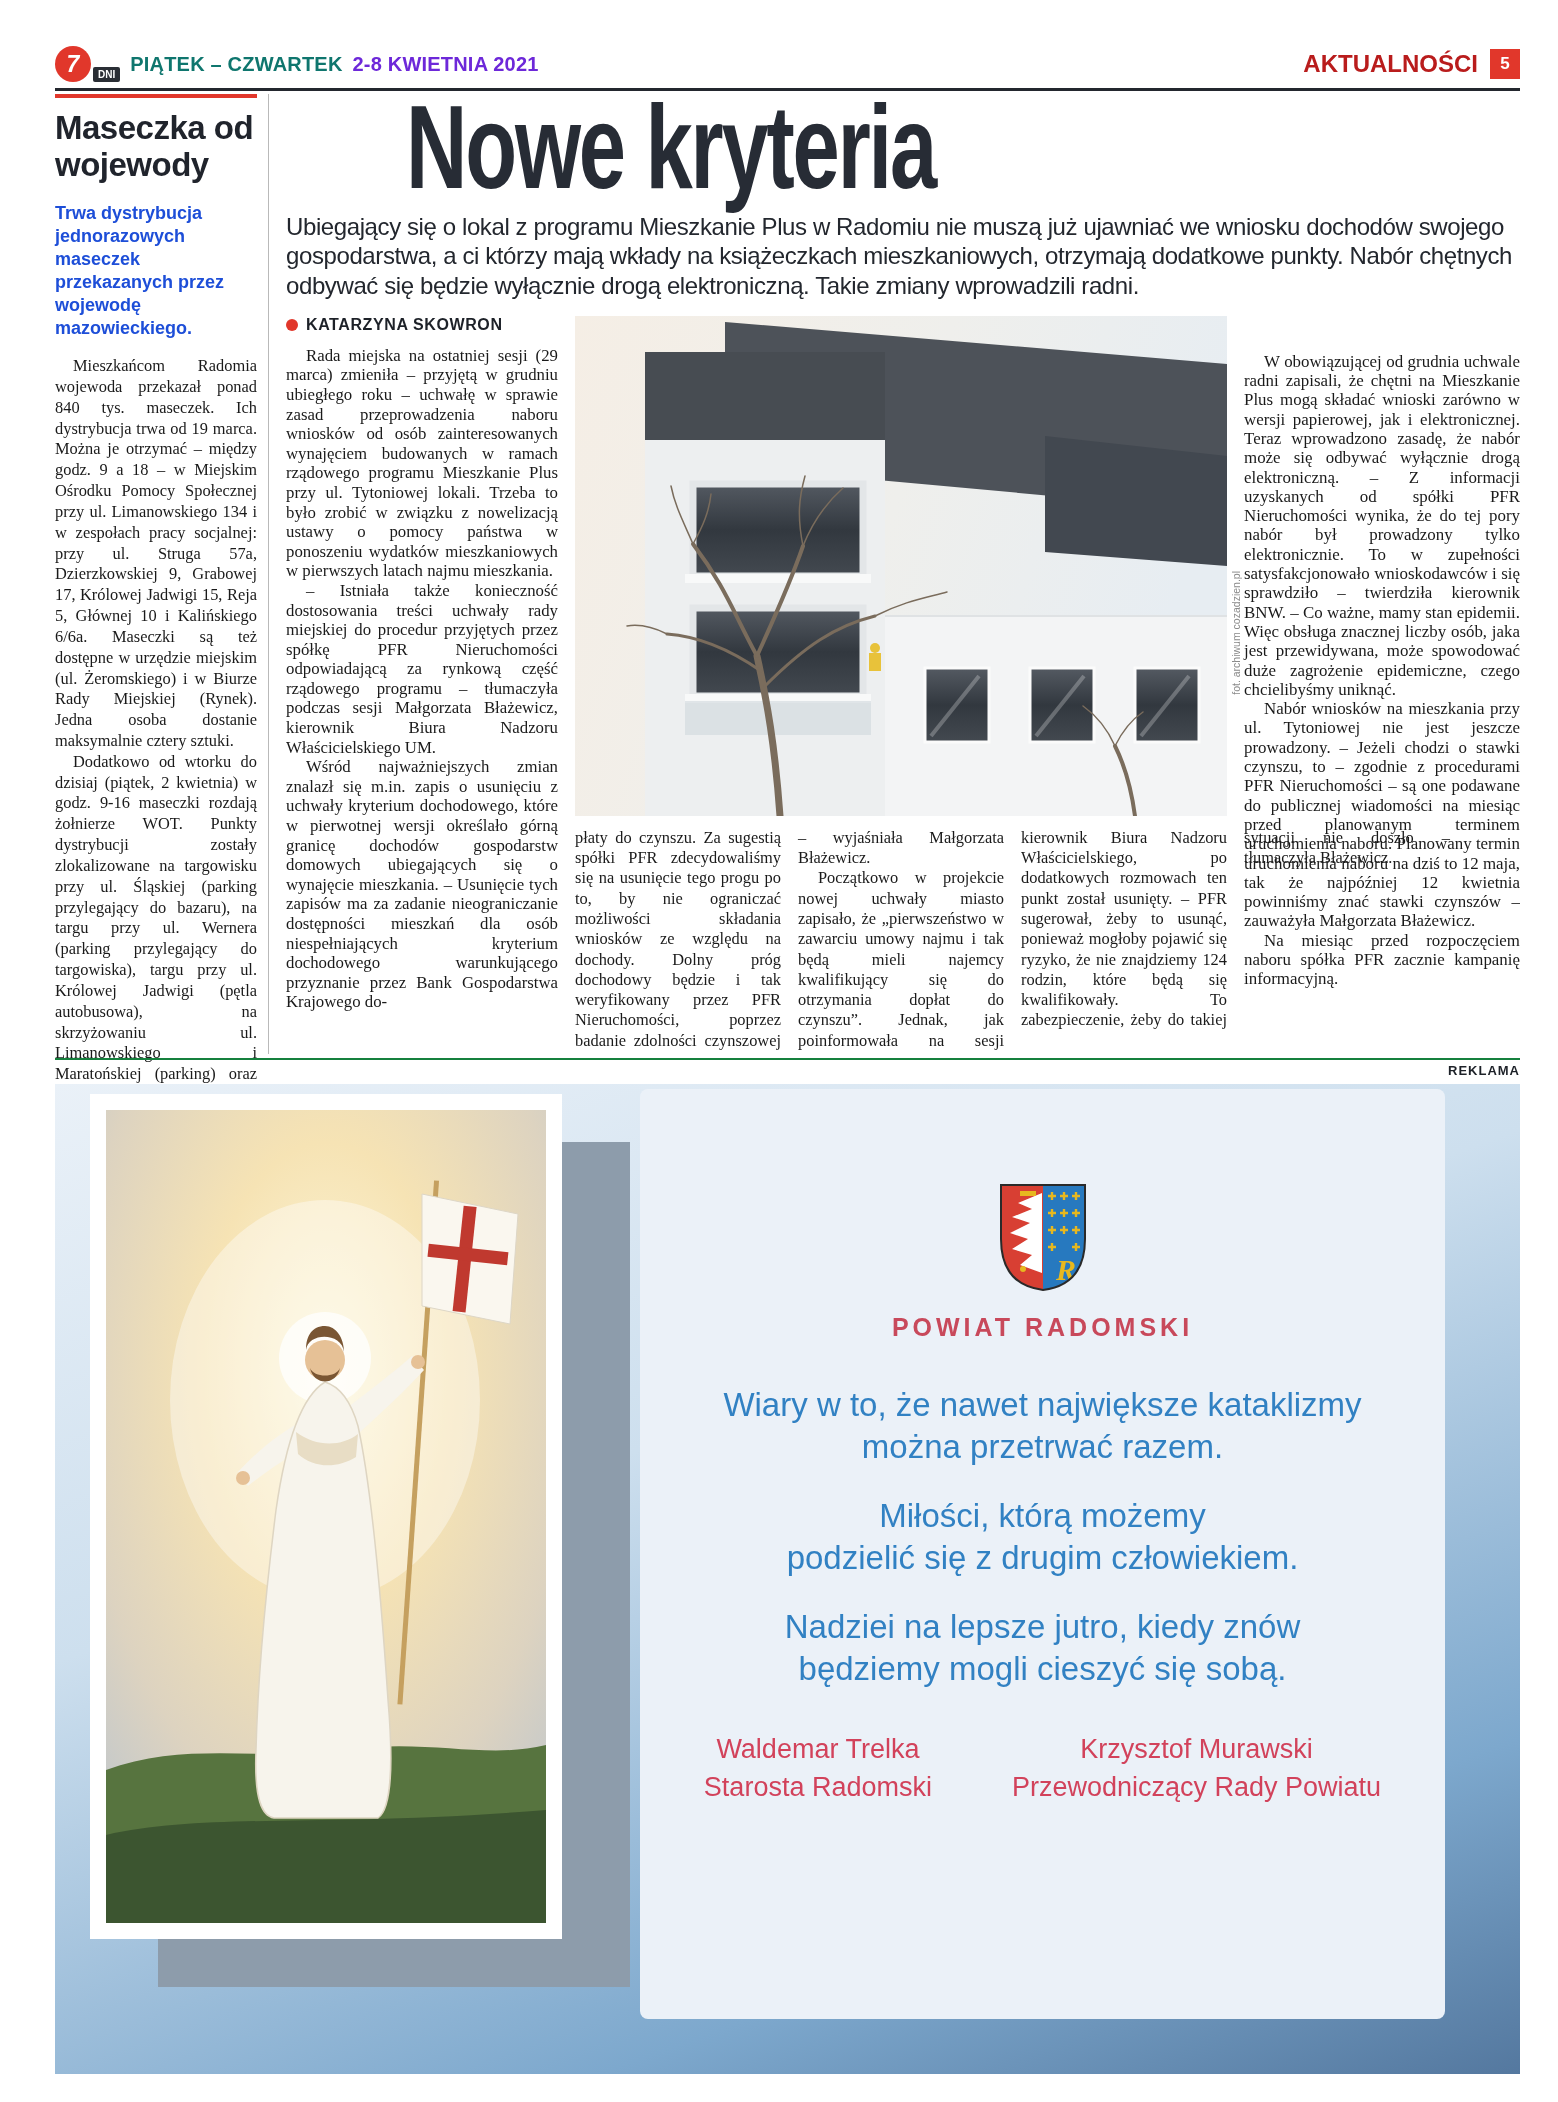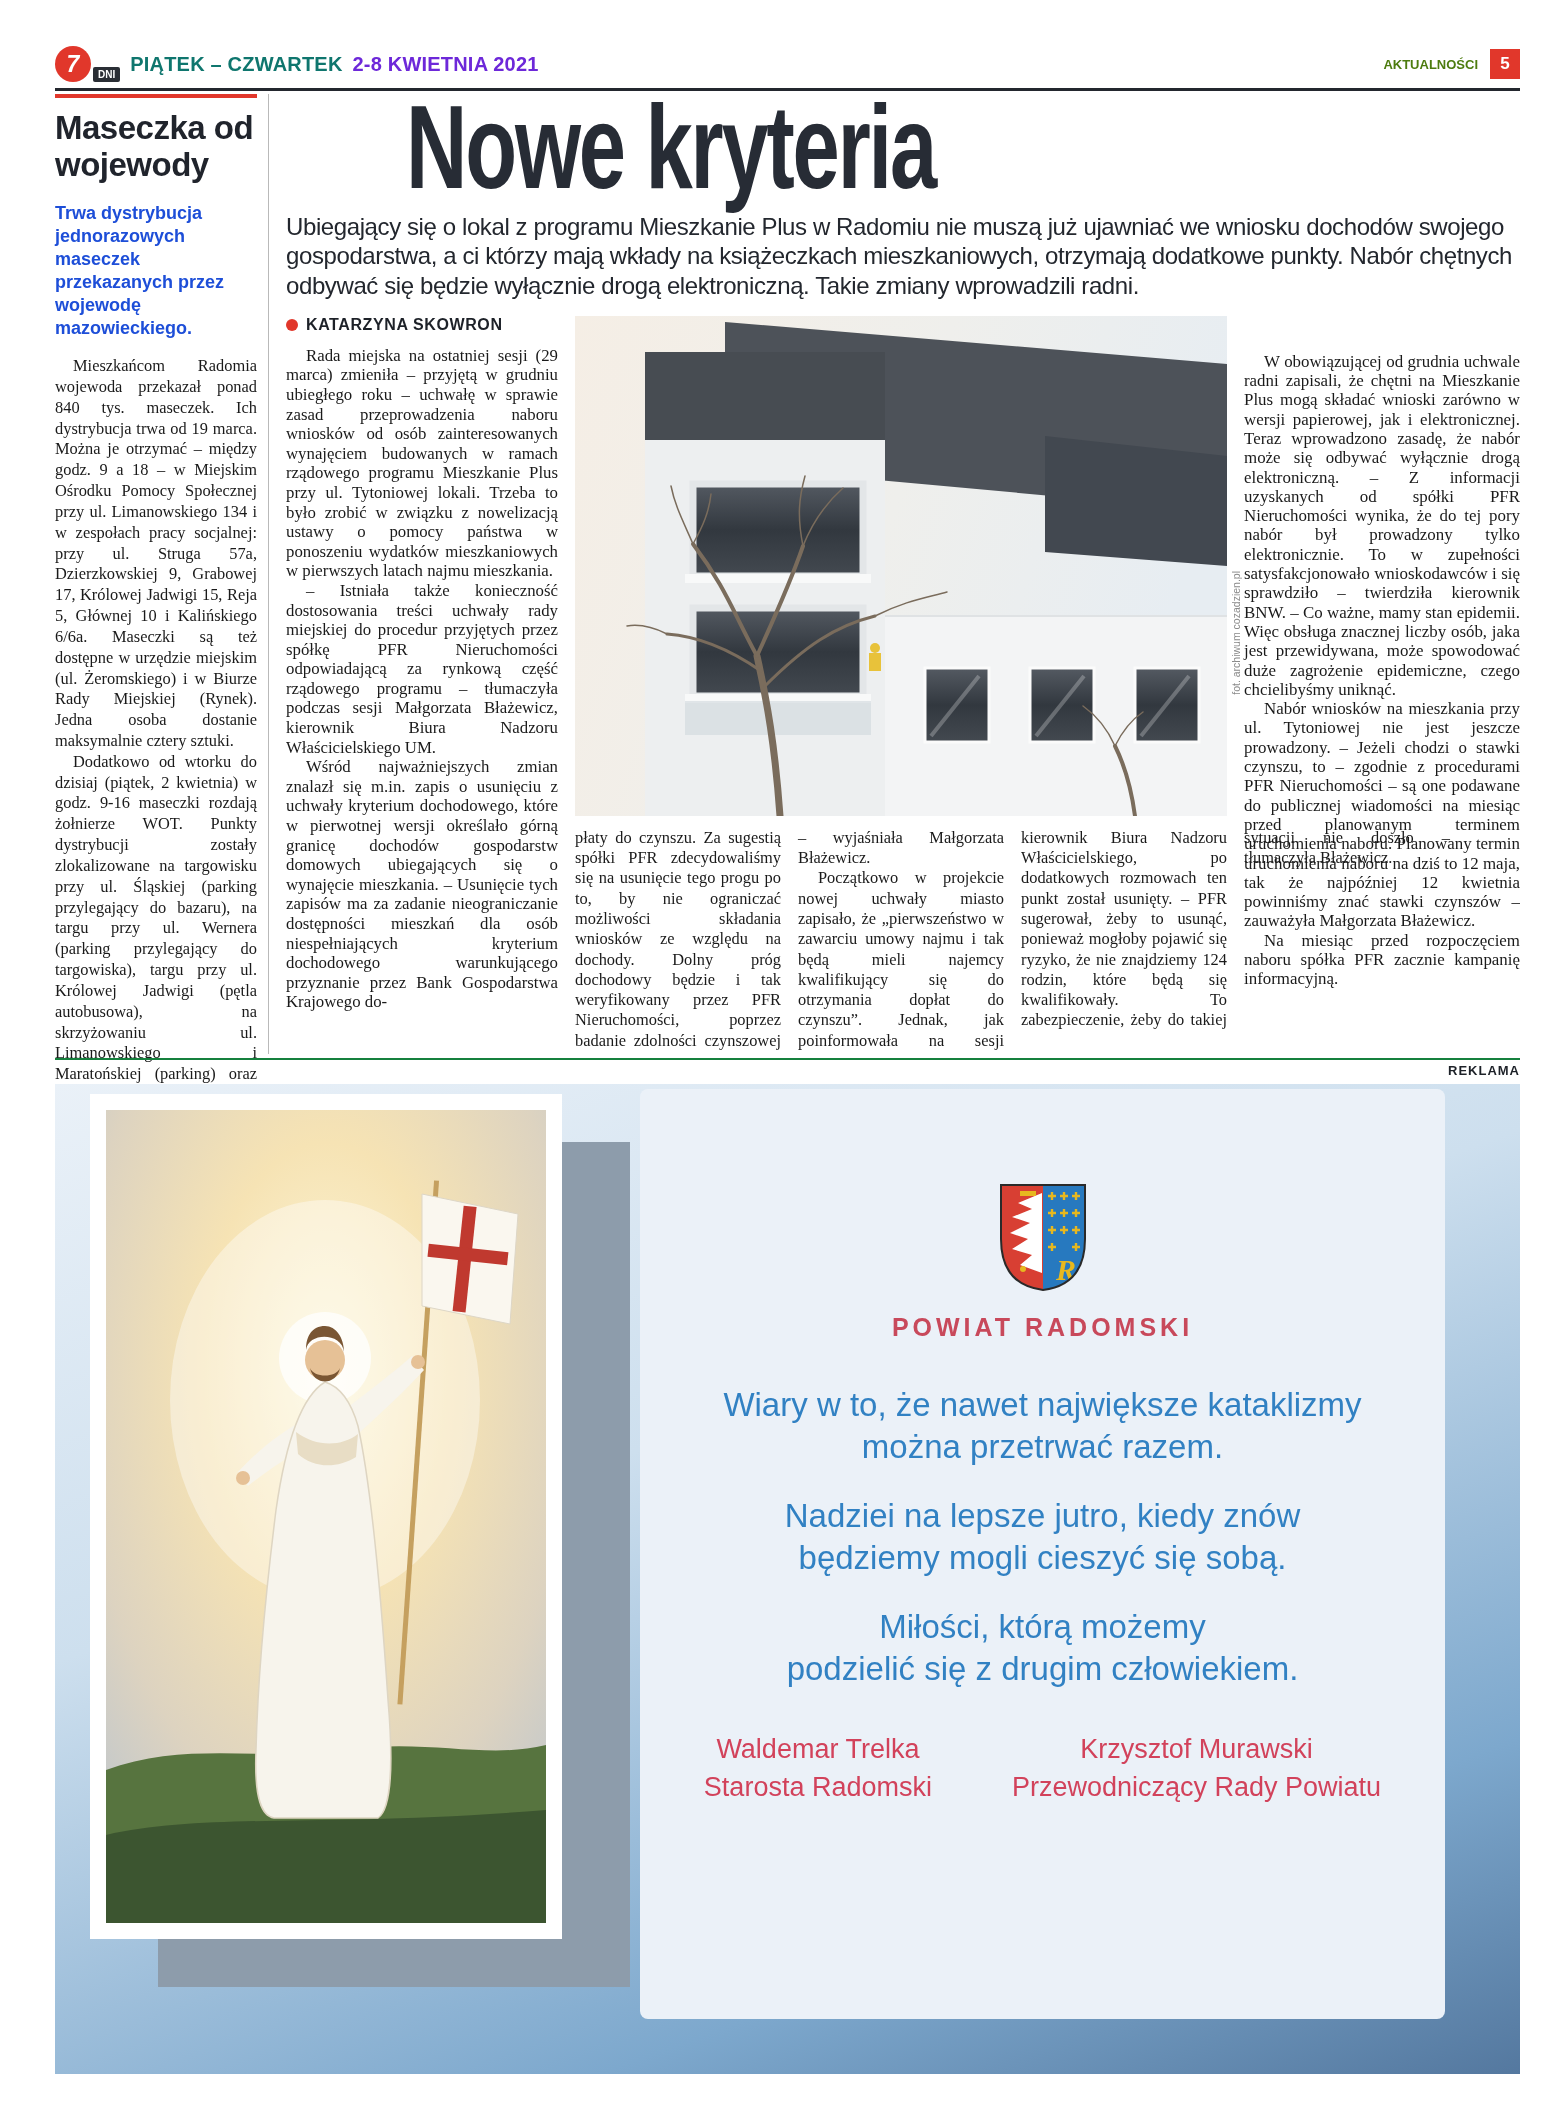--- a/index.html
+++ b/index.html
@@ -12,21 +12,21 @@
           border-bottom:3px solid #23272e;display:flex;align-items:center;justify-content:space-between;}
   .hdr-left{display:flex;align-items:center;gap:10px;}
   .logo7{width:36px;height:36px;border-radius:50%;background:#e1372b;color:#fff;display:flex;
          align-items:center;justify-content:center;font-family:"Liberation Sans",sans-serif;
          font-weight:800;font-size:23px;font-style:italic;}
   .logo-dni{background:#2a2e35;color:#fff;font-family:"Liberation Sans",sans-serif;font-weight:800;
             font-size:10px;padding:2px 5px;border-radius:2px;margin-left:-8px;margin-top:20px;}
   .date-black{font-family:"Liberation Sans",sans-serif;font-weight:800;font-size:20px;color:#0f766e;letter-spacing:.2px;}
   .date-red{font-family:"Liberation Sans",sans-serif;font-weight:800;font-size:20px;color:#6d28d9;letter-spacing:.2px;}
   .hdr-right{display:flex;align-items:center;gap:12px;}
-  .section-label{font-family:"Liberation Sans",sans-serif;font-weight:800;font-size:13px;color:#4d7c0f;}
+  .section-label{font-family:"Liberation Sans",sans-serif;font-weight:800;font-size:24px;color:#b91c1c;}
   .page-num{width:30px;height:30px;background:#e1372b;color:#fff;display:flex;align-items:center;
             justify-content:center;font-family:"Liberation Sans",sans-serif;font-weight:800;font-size:17px;}
 
   
   .sidebar{position:absolute;left:55px;top:94px;width:202px;}
   .red-rule{height:4px;background:#e1372b;margin-bottom:12px;}
   .sb-title{font-family:"Liberation Sans",sans-serif;font-weight:700;font-size:33px;line-height:1.12;
             color:#20242c;letter-spacing:-.5px;}
   .sb-intro{margin-top:18px;font-family:"Liberation Sans",sans-serif;font-weight:700;font-size:18px;
             line-height:1.28;color:#1d4ed8;}
@@ -273,26 +273,26 @@
       </svg>
 
       <div class="powiat">POWIAT RADOMSKI</div>
 
       <div class="greet">
         <div class="gp">
           <div>Wiary w to, że nawet największe kataklizmy</div>
           <div>można przetrwać razem.</div>
         </div>
         <div class="gp">
+          <div>Miłości, którą możemy</div>
+          <div>podzielić się z drugim człowiekiem.</div>
+        </div>
+        <div class="gp">
           <div>Nadziei na lepsze jutro, kiedy znów</div>
           <div>będziemy mogli cieszyć się sobą.</div>
-        </div>
-        <div class="gp">
-          <div>Miłości, którą możemy</div>
-          <div>podzielić się z drugim człowiekiem.</div>
         </div>
       </div>
 
       <div class="sigs">
         <div class="sig-block">
           <div>Waldemar Trelka</div>
           <div>Starosta Radomski</div>
         </div>
         <div class="sig-block">
           <div>Krzysztof Murawski</div>

